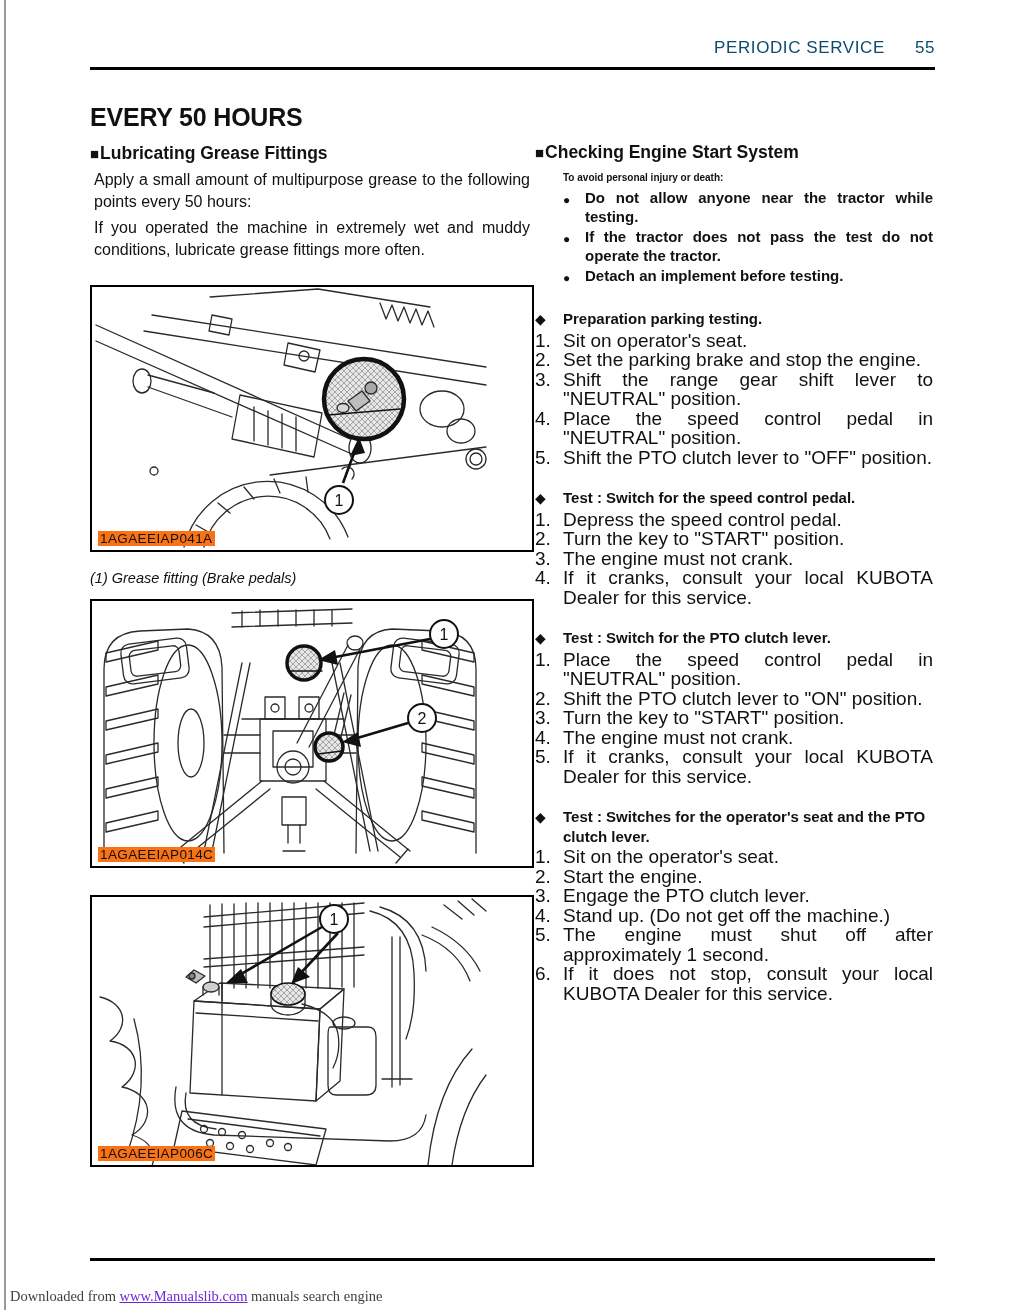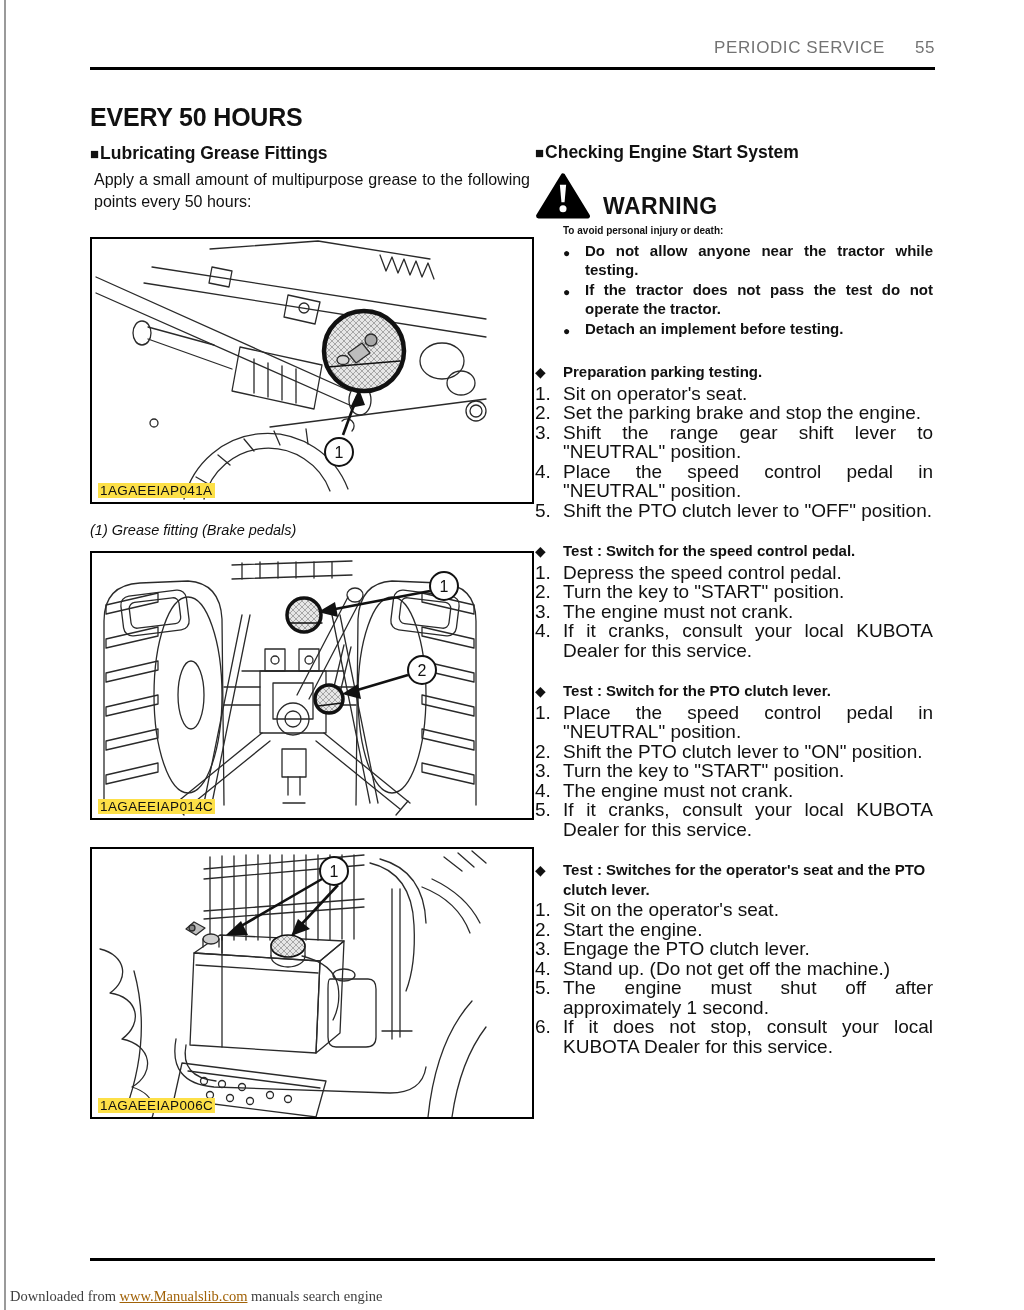--- a/index.html
+++ b/index.html
@@ -2,41 +2,41 @@
 <html><head>
 <meta charset="utf-8">
 <style>
   html,body { margin:0; padding:0; background:#fff; }
   .page { position:relative; width:1024px; height:1310px; background:#ffffff; overflow:hidden;
           font-family:"Liberation Sans","DejaVu Sans",sans-serif; color:#111; }
   .scan-edge { position:absolute; left:4px; top:0; width:2px; height:1310px; background:#9a9a9a; }
 
   
   .hdr { position:absolute; top:38px; left:90px; width:845px; text-align:right;
-         font-size:17px; letter-spacing:0.6px; color:#737373; }
+         font-size:17px; letter-spacing:0.6px; color:#0c4a6e; }
   .hdr .pg { margin-left:30px; }
   .hrule-top { position:absolute; left:90px; top:67px; width:845px; height:3px; background:#000; }
   .hrule-bottom { position:absolute; left:90px; top:1258px; width:845px; height:3px; background:#000; }
 
   
   .col-l { position:absolute; left:90px; top:104px; width:444px; }
   .col-r { position:absolute; left:535px; top:142px; width:402px; }
 
   h1.title { font-size:25px; line-height:26px; font-weight:bold; margin:0 0 13px; letter-spacing:-0.2px; }
   h2.sub { font-size:17.5px; line-height:21px; font-weight:bold; margin:0 0 5px; display:flex; align-items:center; }
   h2.sub .sq { font-size:15px; margin-right:1px; }
   p.body { font-size:16px; line-height:22px; text-align:justify; margin:4px; }
 
   
   .figure { position:relative; border:2px solid #000; background:#fff; }
   .figure svg { display:block; }
   .fig1 { margin-top:24px; }
   .fig2 { margin-top:12px; }
   .fig3 { margin-top:27px; }
-  .figcode { position:absolute; left:6px; bottom:4px; font-size:13.5px; letter-spacing:0.4px; background:#fde047; padding:0 2px; }
+  .figcode { position:absolute; left:6px; bottom:4px; font-size:13.5px; letter-spacing:0.4px; background:#f97316; padding:0 2px; }
   .caps { margin-top:17px; }
   .cap { font-style:italic; font-size:14.5px; line-height:18px; }
 
   
   .warnrow { display:flex; align-items:flex-end; gap:12px; margin:9px 0 2px; }
   .warnrow svg { width:56px; height:47px; flex:none; }
   .warnlabel { font-size:23px; font-weight:bold; letter-spacing:0.5px; line-height:24px; padding-bottom:1px; }
   .warnintro { font-weight:bold; font-size:10px; line-height:19.5px; margin-left:28px; }
   .blt { display:flex; font-weight:bold; font-size:15px; line-height:19.5px; margin-left:28px; }
   .blt .m { width:22px; flex:none; font-size:12px; padding-top:3px; }
@@ -78,20 +78,21 @@
   <div class="hrule-top"></div>
 
   <div class="col-l">
     <h1 class="title">EVERY 50 HOURS</h1>
 
     <h2 class="sub">
       <span class="sq">■</span>
       <span>Lubricating Grease Fittings</span>
     </h2>
     <p class="body">Apply a small amount of multipurpose grease to the following points every 50 hours:</p>
+    <p class="body">If you operated the machine in extremely wet and muddy conditions, lubricate grease fittings more often.</p>
 
     <div class="figure fig1">
       <svg width="396" height="263" viewBox="0 0 396 263">
         <defs>
           <pattern id="hatch" width="6" height="6" patternUnits="userSpaceOnUse">
             <rect width="6" height="6" fill="#e6e6e6"></rect>
             <path d="M0 0L6 6M6 0L0 6" stroke="#9f9f9f" stroke-width="0.9"></path>
           </pattern>
         </defs>
         <g class="lineart">
@@ -291,28 +292,20 @@
       <span class="figcode">1AGAEEIAP006C</span>
     </div>
   </div>
 
   <div class="col-r">
     <h2 class="sub">
       <span class="sq">■</span>
       <span>Checking Engine Start System</span>
     </h2>
 
-    <div class="warnrow">
-      <svg viewBox="0 0 56 48">
-        <path d="M28,4 L53,45 L3,45 Z" fill="#000" stroke="#000" stroke-width="5" stroke-linejoin="round"></path>
-        <path d="M24.8,13 h6.4 l-1.6,18 h-3.2 z" fill="#fff"></path>
-        <circle cx="28" cy="37.5" r="3.6" fill="#fff"></circle>
-      </svg>
-      <span class="warnlabel">WARNING</span>
-    </div>
     <div class="warnintro">To avoid personal injury or death:</div>
     <div>
 
         <div class="blt">
           <span class="m">●</span>
           <span class="t">Do not allow anyone near the tractor while testing.</span>
         </div>
 
         <div class="blt">
           <span class="m">●</span>
@@ -443,16 +436,16 @@
             <span class="t">If it does not stop, consult your local KUBOTA Dealer for this service.</span>
           </div>
         </div>
     </div>
   </div>
 
   <div class="hrule-bottom"></div>
 
   <div class="footer" style="color: rgb(62, 62, 62);">
     <span>Downloaded from</span>
-    <a href="#" id="footer-link" style="color: #a16207;">www.Manualslib.com</a>
+    <a href="#" id="footer-link" style="color: #6d28d9;">www.Manualslib.com</a>
     <span>manuals search engine</span>
   </div>
 </div>
 
 </body></html>

